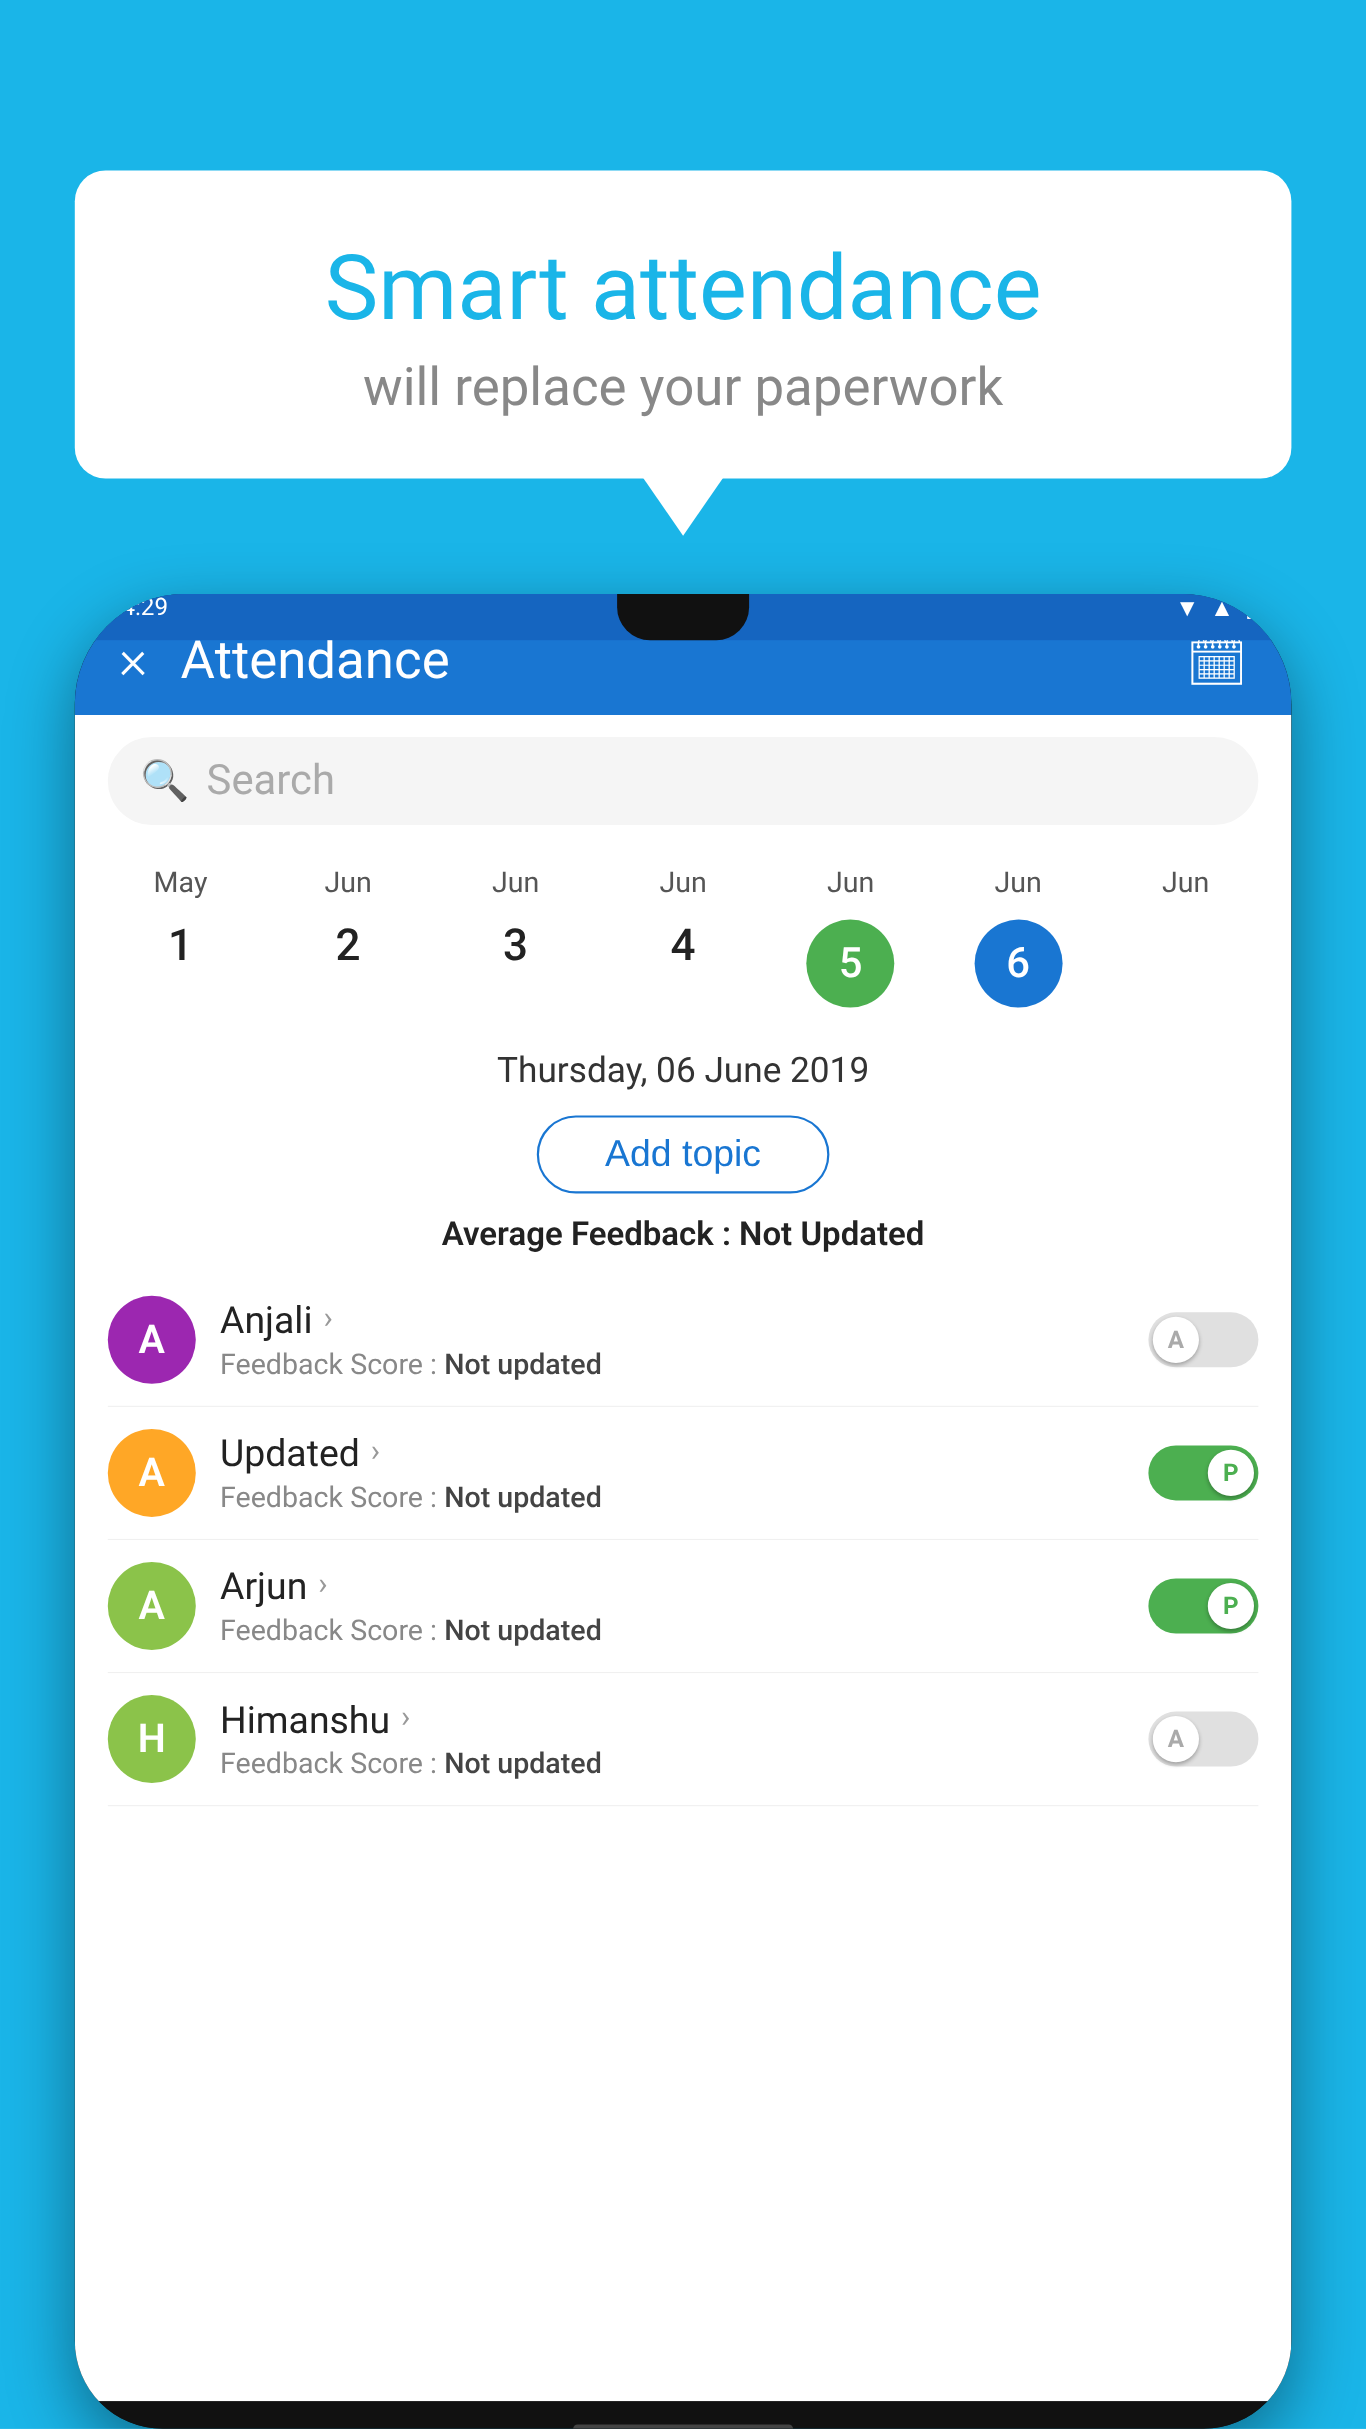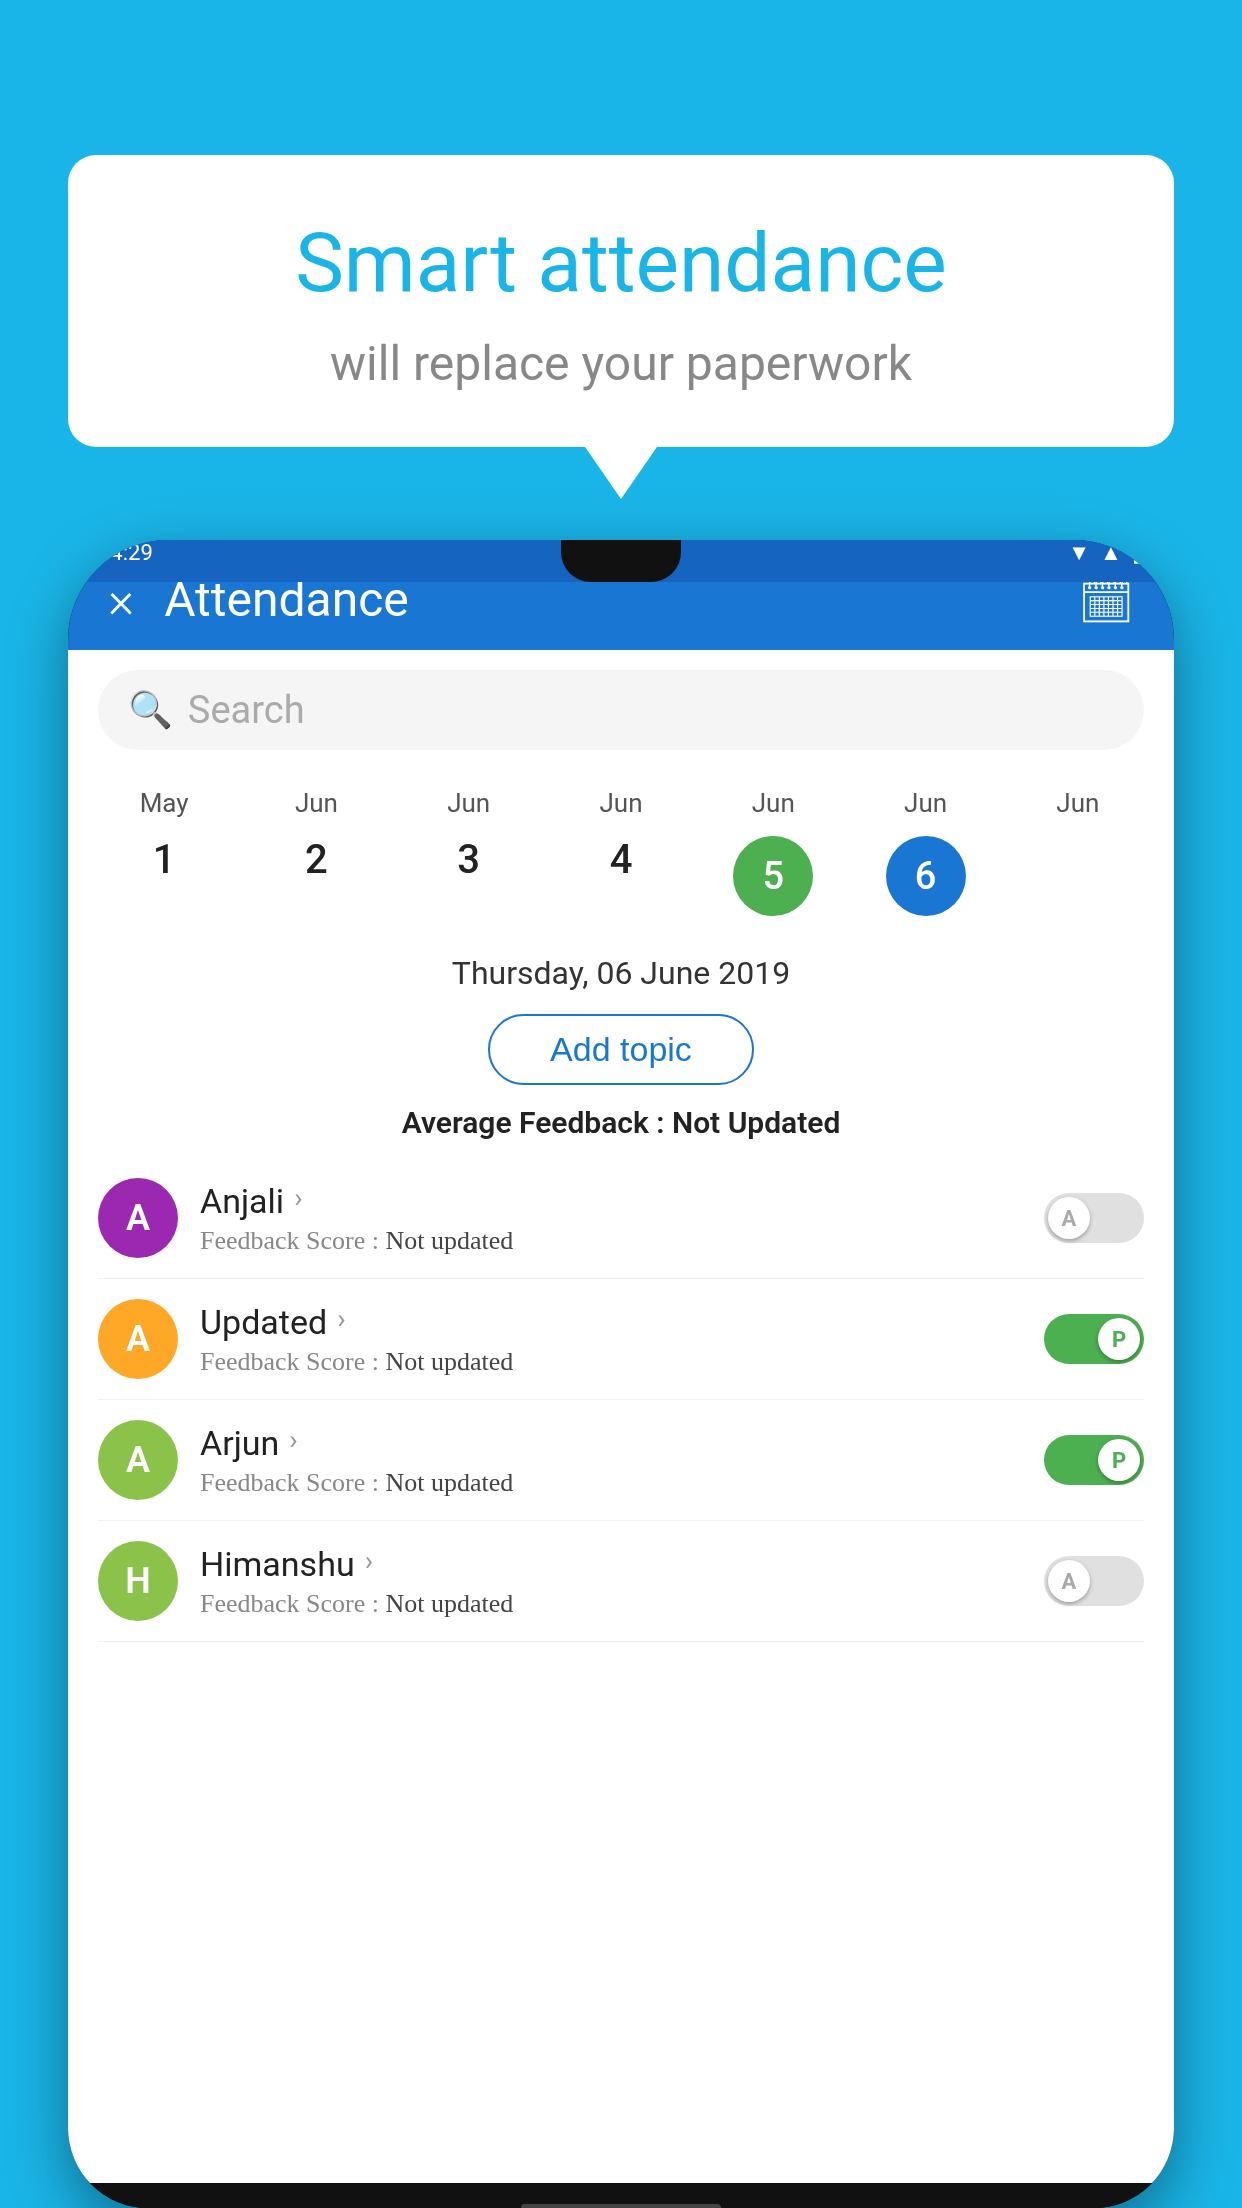--- a/index.html
+++ b/index.html
@@ -39,21 +39,21 @@
       height: 0;
       border-left: 38px solid transparent;
       border-right: 38px solid transparent;
       border-top: 55px solid white;
     }
 
     .speech-bubble h1 {
       color: #1ab5e8;
       font-size: 82px;
       font-weight: 400;
-      margin-bottom: 24px;
+      margin-bottom: 12px;
     }
 
     .speech-bubble p {
       color: #888;
       font-size: 48px;
       font-weight: 400;
       text-align: center;
     }
 
     
@@ -299,21 +299,20 @@
 
     .student-name .chevron {
       color: #999;
       font-size: 28px;
     }
 
     .student-feedback {
       font-size: 26px;
       color: #888;
       margin-top: 5px;
-      font-family: Liberation Serif, serif;
     }
 
     .student-feedback span {
       color: #444;
       font-weight: 500;
     }
 
     
     .toggle-switch {
       width: 100px;

